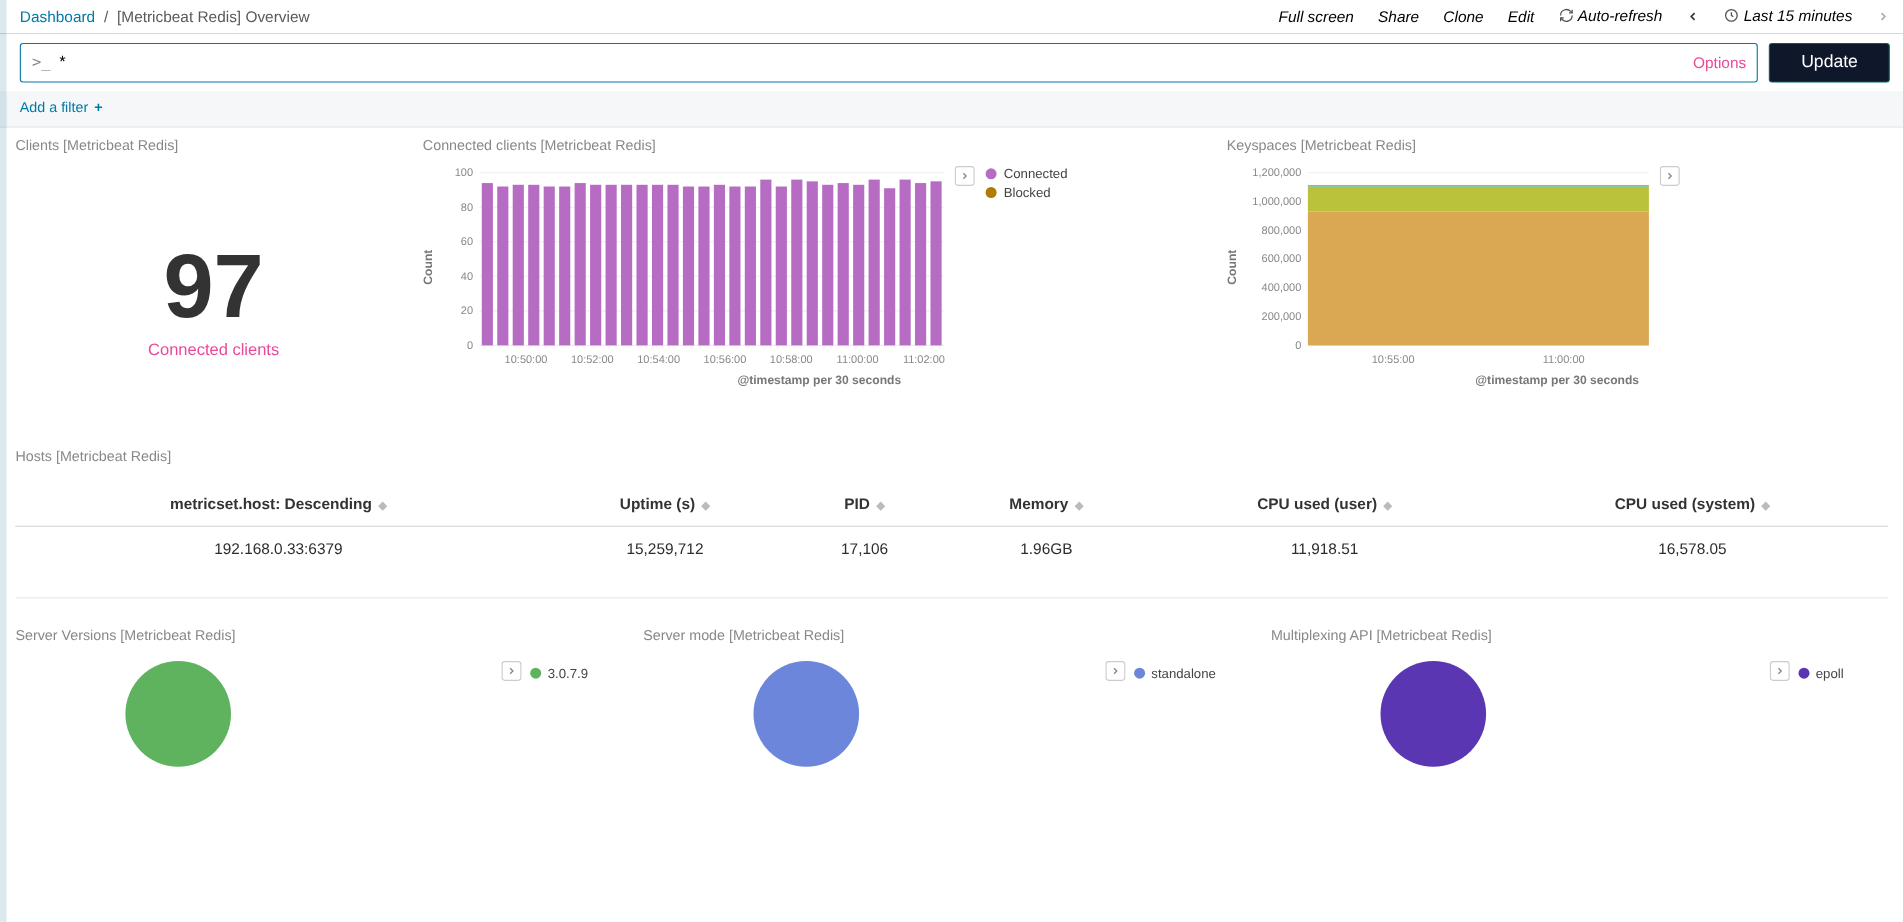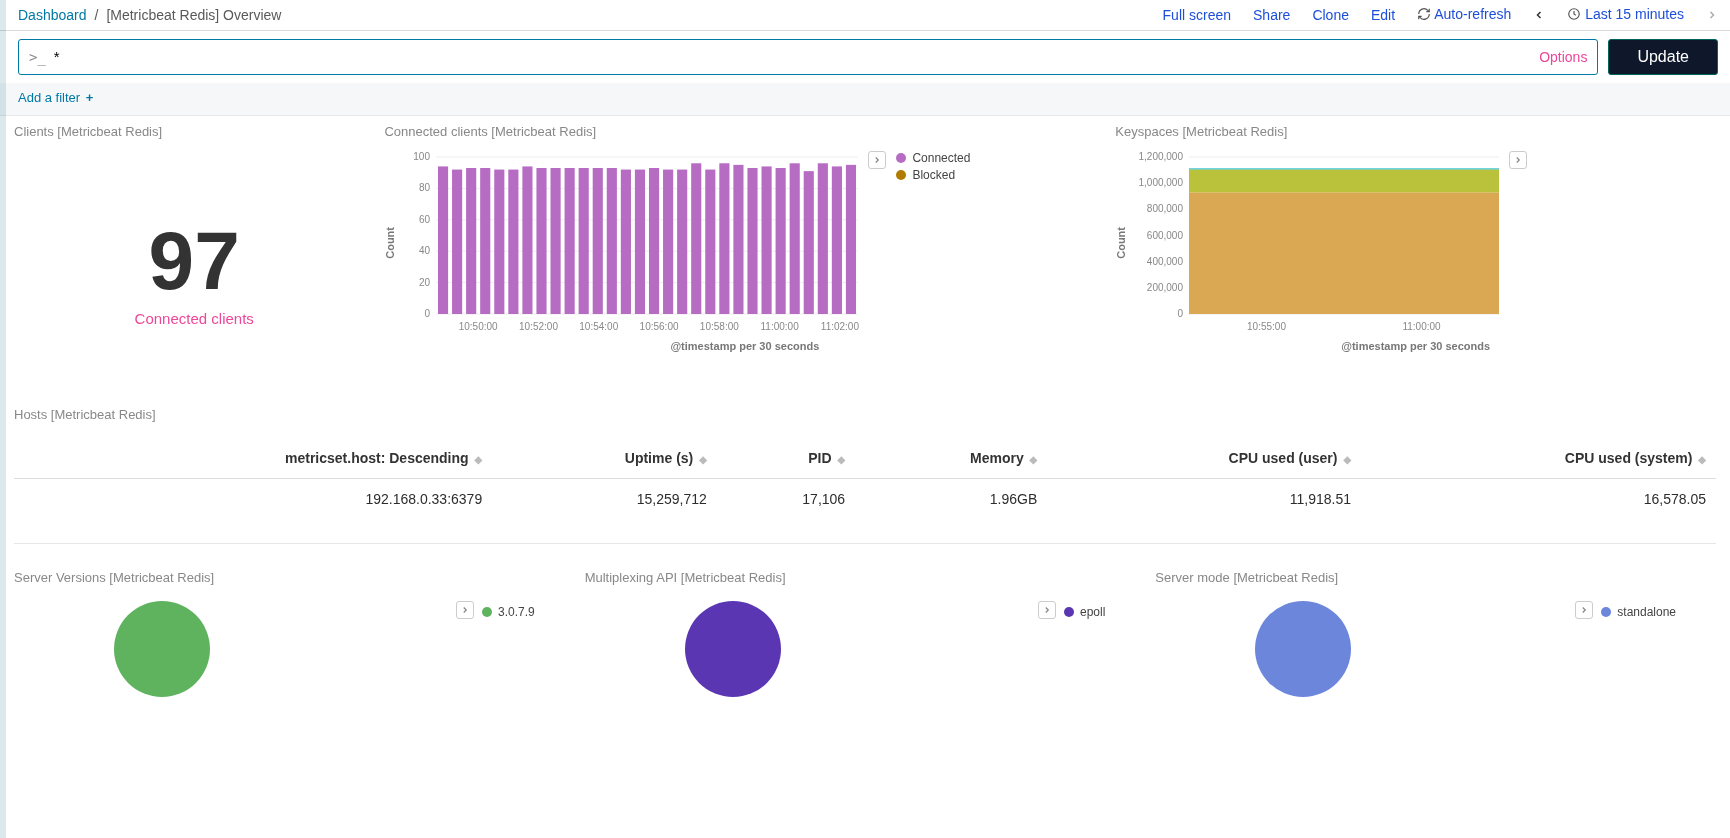--- a/index.html
+++ b/index.html
@@ -4,21 +4,21 @@
 <style>
   * { box-sizing: border-box; margin: 0; padding: 0; }
   body { font-family: "Helvetica Neue", Helvetica, Arial, sans-serif; font-size: 14px; color: #2d2d2d; background: #fff; }
   a.link { color: #0079a5; text-decoration: none; cursor: pointer; }
 
   .top-bar {
     display: flex; align-items: center; justify-content: space-between;
     padding: 6px 12px 6px 18px; border-bottom: 1px solid #d9d9d9;
   }
   .breadcrumb { display: flex; align-items: flex-end; gap: 8px; color: #595959; }
-  .top-actions { display: flex; align-items: center; gap: 22px; color: #1d4ed8; }
+  .top-actions { display: flex; align-items: center; gap: 22px; color: #000000; font-style: italic; }
   .top-actions > span { cursor: pointer; }
   .top-actions .icon { display: inline-block; vertical-align: middle; }
 
   .query-row {
     display: flex; align-items: stretch; gap: 10px;
     padding: 8px 12px 8px 18px;
   }
   .query-input-wrap {
     flex: 1; display: flex; align-items: center;
     border: 1px solid #0079a5; border-radius: 3px;
@@ -67,21 +67,21 @@
   }
   .legend { display:flex; flex-direction:column; gap: 3px; font-size: 12px; color:#444; }
   .legend .item { display:flex; align-items:center; gap:6px; }
   .legend .swatch { width:10px; height:10px; border-radius:50%; display:inline-block; }
 
   .xaxis-caption { text-align:center; font-size:11px; font-weight:700; color:#777; margin-top:4px; }
 
   
   .full-panel { padding: 8px 14px 18px; }
   table.hosts { width: 100%; border-collapse: collapse; margin-top:16px;}
-  table.hosts th, table.hosts td { text-align:right; padding: 12px 10px; font-size:14px; }
+  table.hosts th, table.hosts td { text-align:center; padding: 12px 10px; font-size:14px; }
   table.hosts thead th { border-bottom: 1px solid #ddd; font-weight: 700; color:#333; }
   .sort-icon { color:#bbb; font-size:10px; margin-left:2px; user-select:none; }
   .hosts-divider { height:1px; background:#e4e8eb; margin-top: 24px;}
 
   
   .pies-row { display:flex; gap: 10px; padding: 8px 14px; }
   .pie-panel { flex:1; }
   .pie-body { display:flex; gap:6px; align-items:flex-start; margin-top: 16px;}
   .pie-circle { width: 96px; height:96px; border-radius:50%; margin-left: 100px;}
   .pie-legend-wrap { display:flex; align-items:flex-end; gap:4px; margin-left:auto; margin-right: 40px;}
@@ -321,50 +321,50 @@
         <div class="legend" id="lg-sv">
             <div class="item">
               <span class="swatch" style="background:#5fb35f"></span>
               <span>3.0.7.9</span>
             </div>
           </div>
       </div>
     </div>
   </div>
   <div class="pie-panel">
+    <div class="panel-title">Server mode [Metricbeat Redis]</div>
+    <div class="pie-body">
+      <div class="pie-circle" id="pie-sm" style="background: rgb(107, 134, 219);"></div>
+      <div class="pie-legend-wrap">
+        <div class="legend-toggle">
+          <svg width="10" height="10" viewBox="0 0 24 24" fill="none" stroke="#888" stroke-width="3">
+              <polyline points="9 18 15 12 9 6"></polyline>
+            </svg>
+        </div>
+        <div class="legend" id="lg-sm">
+            <div class="item">
+              <span class="swatch" style="background:#6b86db"></span>
+              <span>standalone</span>
+            </div>
+          </div>
+      </div>
+    </div>
+  </div>
+  <div class="pie-panel">
     <div class="panel-title">Multiplexing API [Metricbeat Redis]</div>
     <div class="pie-body">
       <div class="pie-circle" id="pie-mx" style="background: rgb(90, 54, 179);"></div>
       <div class="pie-legend-wrap">
         <div class="legend-toggle">
           <svg width="10" height="10" viewBox="0 0 24 24" fill="none" stroke="#888" stroke-width="3">
               <polyline points="9 18 15 12 9 6"></polyline>
             </svg>
         </div>
         <div class="legend" id="lg-mx">
             <div class="item">
               <span class="swatch" style="background:#5a36b3"></span>
               <span>epoll</span>
             </div>
           </div>
       </div>
     </div>
   </div>
-  <div class="pie-panel">
-    <div class="panel-title">Server mode [Metricbeat Redis]</div>
-    <div class="pie-body">
-      <div class="pie-circle" id="pie-sm" style="background: rgb(107, 134, 219);"></div>
-      <div class="pie-legend-wrap">
-        <div class="legend-toggle">
-          <svg width="10" height="10" viewBox="0 0 24 24" fill="none" stroke="#888" stroke-width="3">
-              <polyline points="9 18 15 12 9 6"></polyline>
-            </svg>
-        </div>
-        <div class="legend" id="lg-sm">
-            <div class="item">
-              <span class="swatch" style="background:#6b86db"></span>
-              <span>standalone</span>
-            </div>
-          </div>
-      </div>
-    </div>
-  </div>
 </div>
 
 </body></html>

